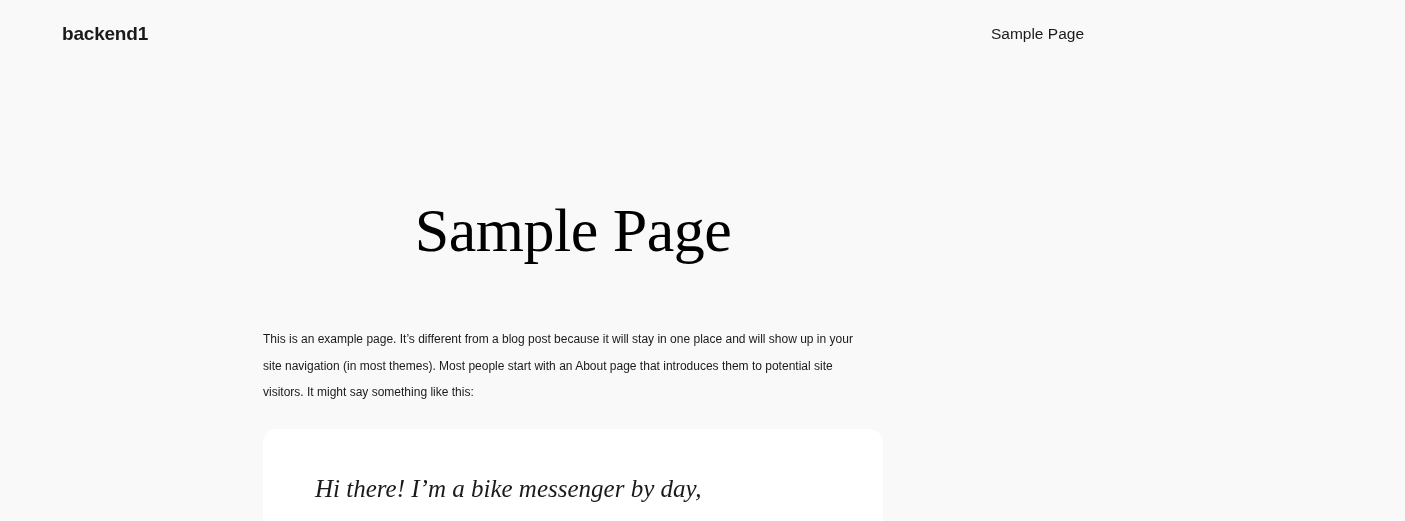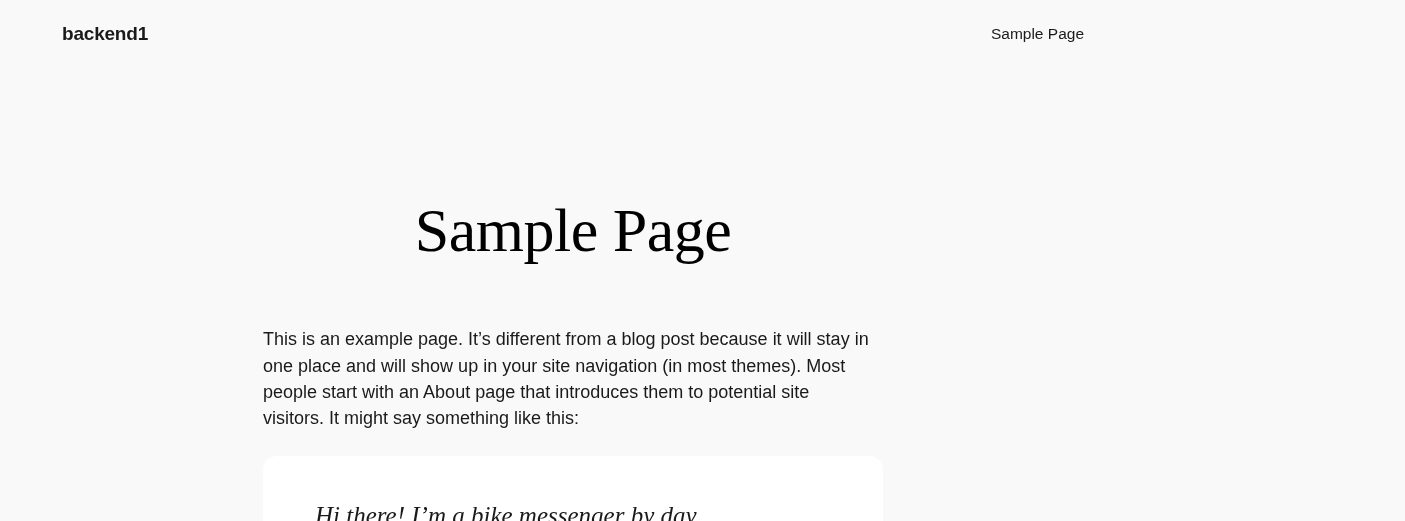--- a/index.html
+++ b/index.html
@@ -58,21 +58,21 @@
     font-family: "Liberation Serif", "DejaVu Serif", serif;
     font-size: 62px;
     font-weight: 400;
     line-height: 1.1;
     text-align: center;
     margin: 0 0 62px 0;
     color: #000;
     letter-spacing: -0.5px;
   }
   .entry-content p {
-    font-size: 18px;
+    font-size: 12px;
     line-height: 26.4px;
     margin: 0 0 24px 0;
     color: #1a1a1a;
     max-width: 608px;
   }
   .quote-card {
     background: #ffffff;
     border-radius: 14px;
     padding: 42px 52px 48px 52px;
     box-sizing: border-box;

